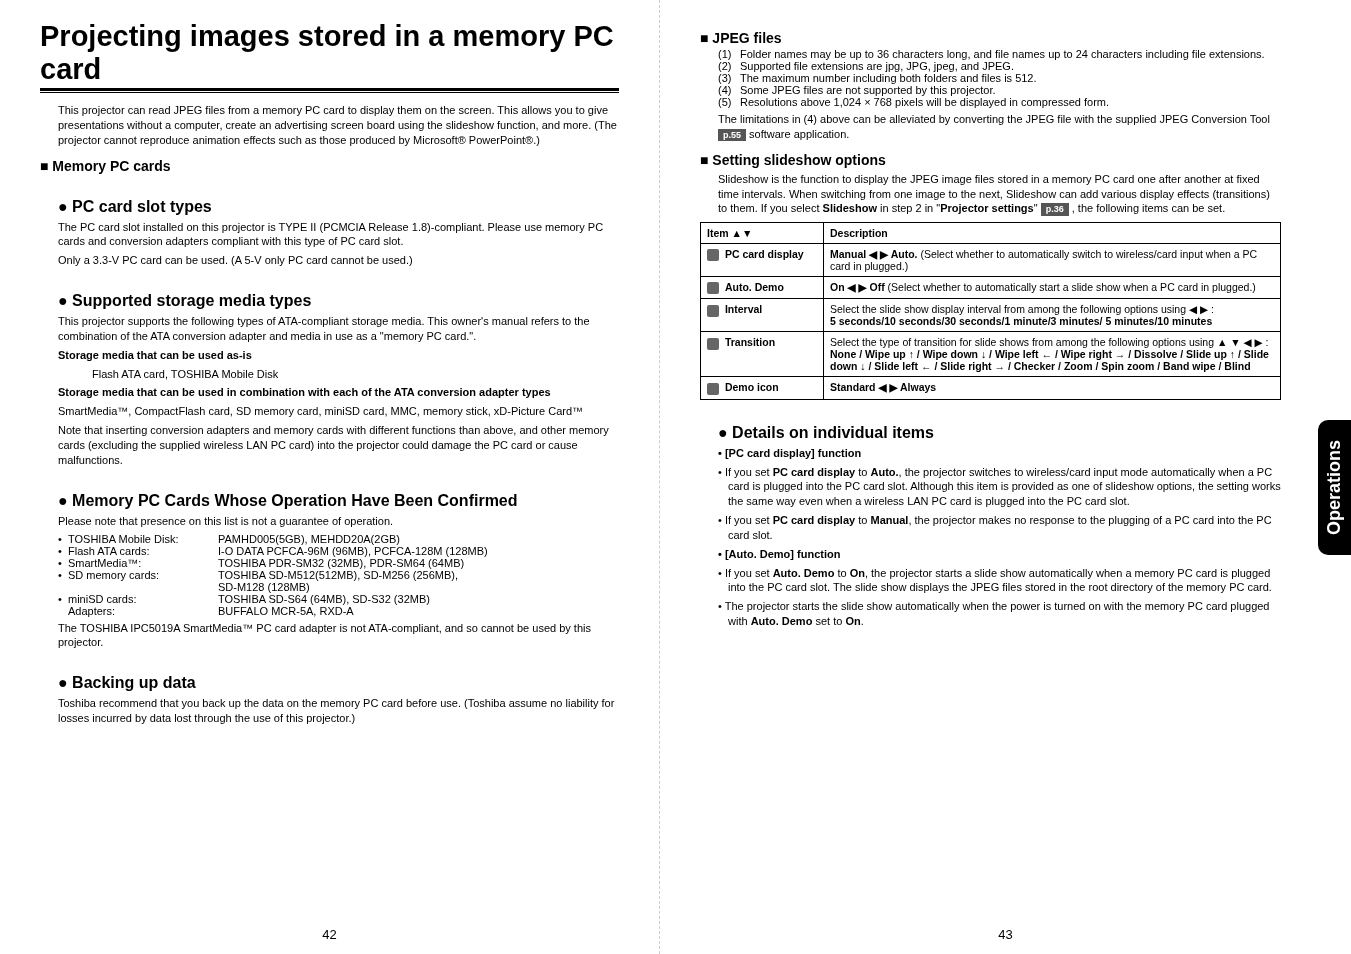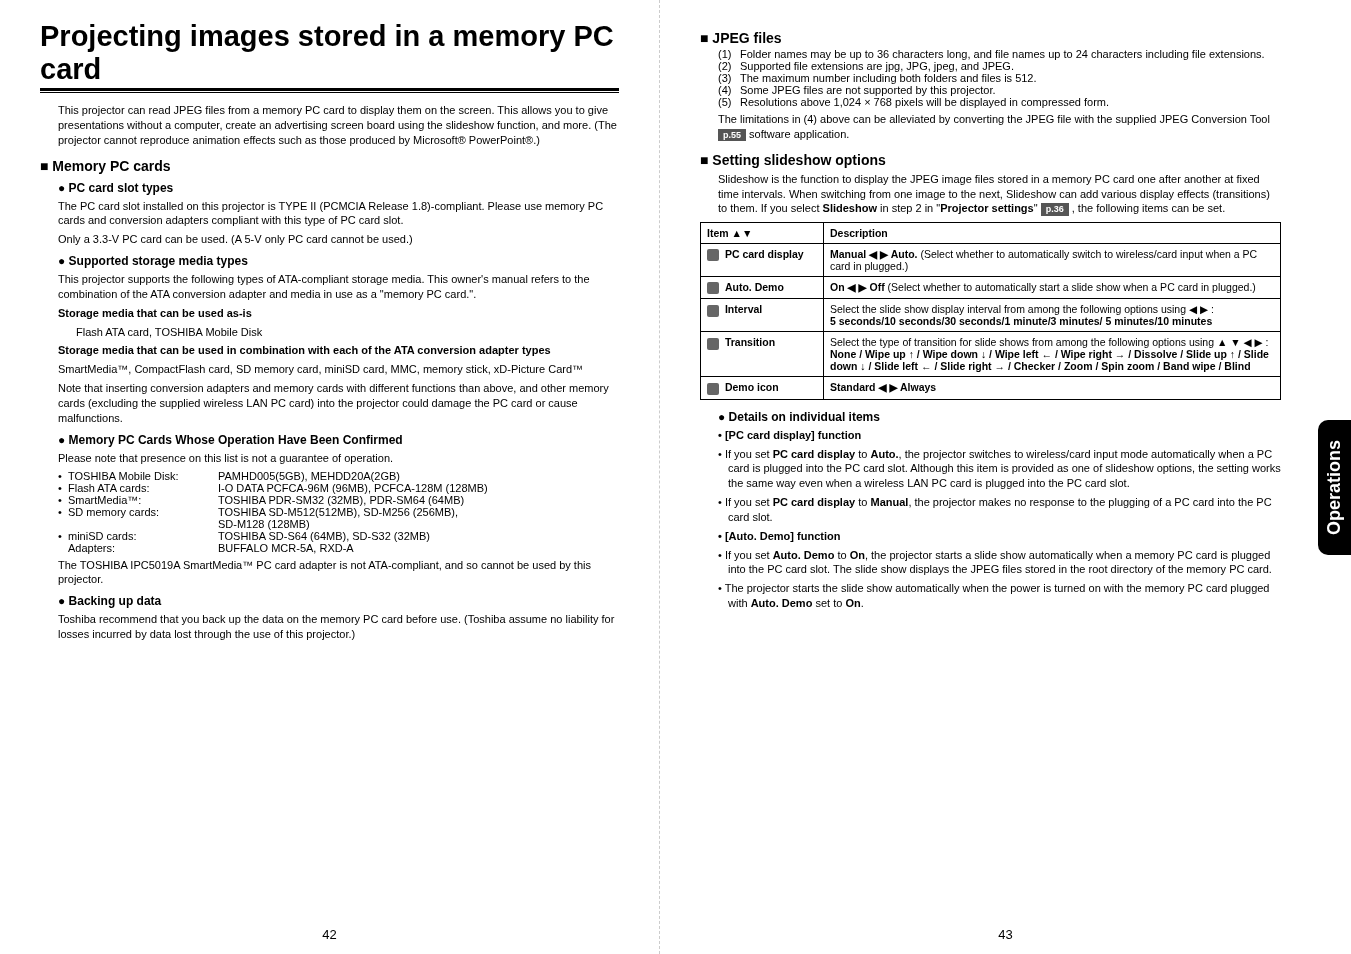--- a/index.html
+++ b/index.html
@@ -34,24 +34,24 @@
   .main-title {
     font-size: 29px;
     font-weight: bold;
     margin-bottom: 2px;
   }
   .title-rule-thick { border: none; border-top: 3px solid #000; margin: 2px 0 1px 0; }
   .title-rule-thin { border: none; border-top: 1px solid #000; margin: 0 0 10px 0; }
   p { margin: 4px 0; line-height: 1.35; }
   .h2 { font-size: 14px; font-weight: bold; margin-top: 10px; }
   .h2::before { content: "■ "; }
-  .h3 { font-size: 12px; font-weight: bold; margin-top: 7px; }
+  .h3 { font-size: 16px; font-weight: bold; margin-top: 24px; }
   .h3::before { content: "● "; }
   .indent { margin-left: 18px; }
-  .indent2 { margin-left: 36px; }
+  .indent2 { margin-left: 52px; }
   .bold { font-weight: bold; }
   .bullet-row { display: flex; margin-left: 18px; }
   .bullet-row .dot { width: 10px; }
   .bullet-row .label { width: 150px; }
   .bullet-row .val { flex: 1; }
   table.settings {
     border-collapse: collapse;
     width: 100%;
     margin: 6px 0 10px 0;
     font-size: 10.5px;

